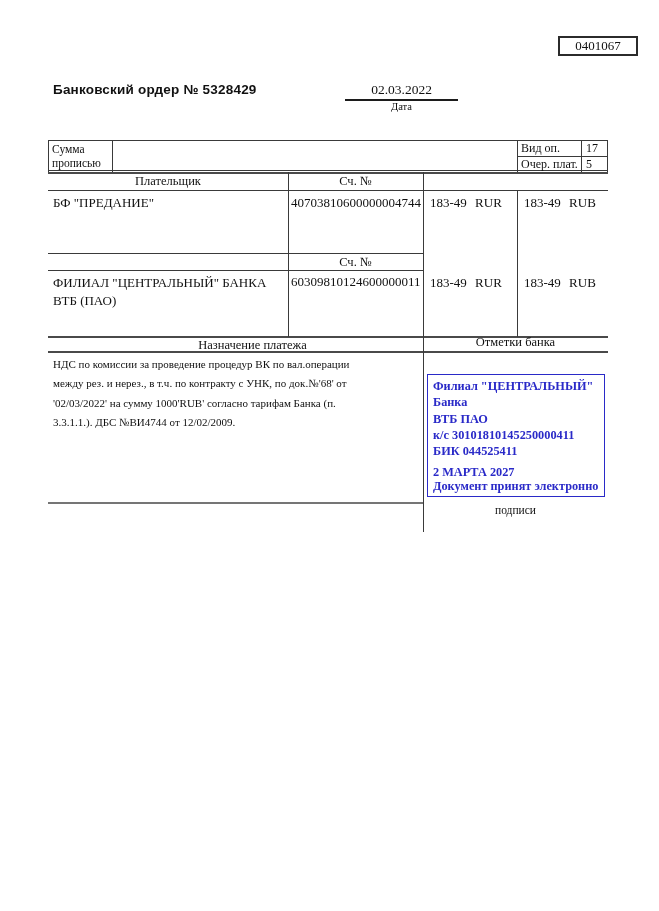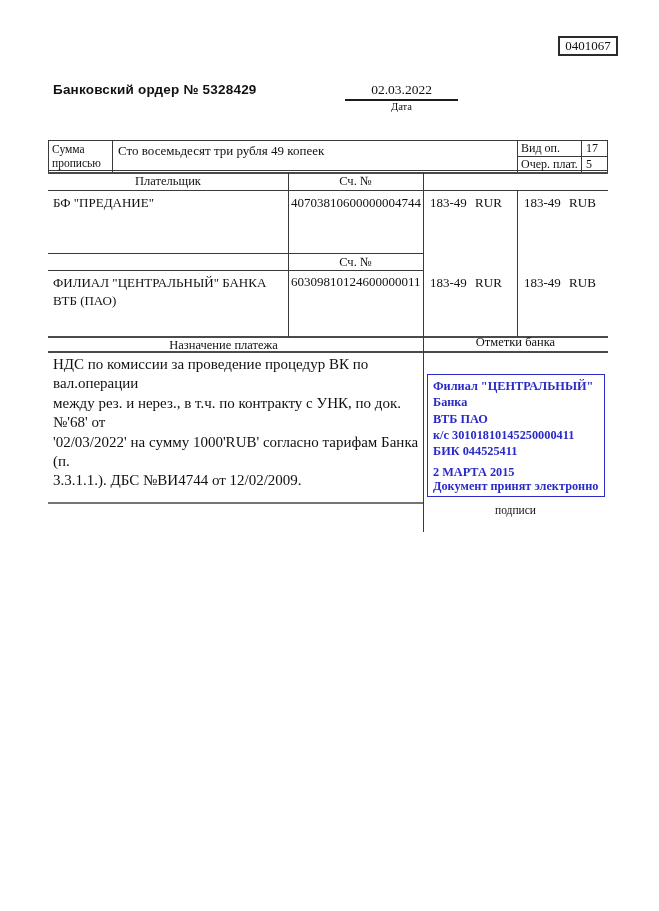--- a/index.html
+++ b/index.html
@@ -19,32 +19,32 @@
   .wrap { white-space:normal; }
   .ctr { text-align:center; }
   .small { font-size:11.5px; line-height:14px; }
   .hdr { font-size:12.5px; }
   .amt { word-spacing:5px; }
   .title {
     position:absolute; font-family:"Liberation Sans","DejaVu Sans",sans-serif;
     font-weight:bold; font-size:13.5px; letter-spacing:.2px; white-space:nowrap;
   }
   .formcode {
-    position:absolute; left:558px; top:36px; width:60px; height:20px;
+    position:absolute; left:558px; top:36px; width:80px; height:20px;
     border:2px solid #2b2b2b; display:flex; align-items:center; justify-content:center;
     font-size:13px;
   }
   .stamp {
     position:absolute; left:427px; top:374px; width:178px; height:123px;
     border:1px solid #2a2ac8; color:#2a2ac8; font-weight:bold;
     font-size:12.3px; line-height:16.3px; padding:3px 4px 0 5px;
   }
   .stamp .date { margin-top:5px; }
   .stamp .note { position:absolute; left:5px; bottom:2px; }
-  .purpose-lines { position:absolute; left:53px; top:355px; width:368px; font-size:15px; line-height:19.4px; }
+  .purpose-lines { position:absolute; left:53px; top:355px; width:368px; font-size:11px; line-height:19.4px; }
 </style>
 </head>
 <body>
 
 <div class="page">
 
   <div class="formcode">
     <span>0401067</span>
   </div>
 
@@ -66,55 +66,54 @@
   <div class="vline" style="left:48px; top:140px; height:32px;"></div>
   <div class="vline" style="left:112px; top:140px; height:32px;"></div>
   <div class="vline" style="left:517px; top:140px; height:32px;"></div>
   <div class="vline" style="left:581px; top:140px; height:32px;"></div>
   <div class="vline" style="left:607px; top:140px; height:32px;"></div>
   <div class="vline" style="left:288px; top:172px; height:165px;"></div>
   <div class="vline" style="left:423px; top:172px; height:360px;"></div>
   <div class="vline" style="left:517px; top:190px; height:147px;"></div>
 
   <div class="txt small wrap" style="left:52px; top:142px; width:58px;">Сумма прописью</div>
-  <div class="txt" style="left:118px; top:143px;">Сто восемьдесят три рубля 49 копеек</div>
   <div class="txt" style="left:521px; top:141px; font-size:12px;">Вид оп.</div>
   <div class="txt" style="left:586px; top:141px; font-size:12px;">17</div>
   <div class="txt" style="left:521px; top:157px; font-size:12px;">Очер. плат.</div>
   <div class="txt" style="left:586px; top:157px; font-size:12px;">5</div>
 
   <div class="txt hdr ctr" style="left:48px; top:174px; width:240px;">Плательщик</div>
   <div class="txt hdr ctr" style="left:288px; top:174px; width:135px;">Сч. №</div>
 
   <div class="txt" style="left:53px; top:195px;">БФ "ПРЕДАНИЕ"</div>
   <div class="txt" style="left:291px; top:195px;">40703810600000004744</div>
   <div class="txt amt" style="left:430px; top:195px;">183-49 RUR</div>
   <div class="txt amt" style="left:524px; top:195px;">183-49 RUB</div>
 
   <div class="txt hdr ctr" style="left:288px; top:255px; width:135px;">Сч. №</div>
 
   <div class="txt wrap" style="left:53px; top:274px; width:225px; line-height:18px;">ФИЛИАЛ "ЦЕНТРАЛЬНЫЙ" БАНКА ВТБ (ПАО)</div>
   <div class="txt" style="left:291px; top:274px;">60309810124600000011</div>
   <div class="txt amt" style="left:430px; top:275px;">183-49 RUR</div>
   <div class="txt amt" style="left:524px; top:275px;">183-49 RUB</div>
 
-  <div class="txt hdr ctr" style="left:36px; top:338px; width:375px;text-align:center;">Назначение платежа</div>
+  <div class="txt hdr ctr" style="left:65px; top:338px; width:375px;text-align:center;">Назначение платежа</div>
   <div class="purpose-lines">
     <div>НДС по комиссии за проведение процедур ВК по вал.операции</div>
     <div>между рез. и нерез., в т.ч. по контракту с УНК, по док.№'68' от</div>
     <div>'02/03/2022' на сумму 1000'RUB' согласно тарифам Банка (п.</div>
     <div>3.3.1.1.). ДБС №ВИ4744 от 12/02/2009.</div>
   </div>
 
   <div class="txt hdr ctr" style="left:423px; top:335px; width:185px;">Отметки банка</div>
 
   <div class="stamp">
     <div>Филиал "ЦЕНТРАЛЬНЫЙ" Банка</div>
     <div>ВТБ ПАО</div>
     <div>к/с 30101810145250000411</div>
     <div>БИК 044525411</div>
-    <div class="date">2 МАРТА 2015</div>
+    <div class="date">2 МАРТА 2027</div>
     <div class="note">Документ принят электронно</div>
   </div>
 
   <div class="txt ctr" style="left:423px; top:504px; width:185px; font-size:11.5px;">подписи</div>
 
 </div>
 
 </body></html>

